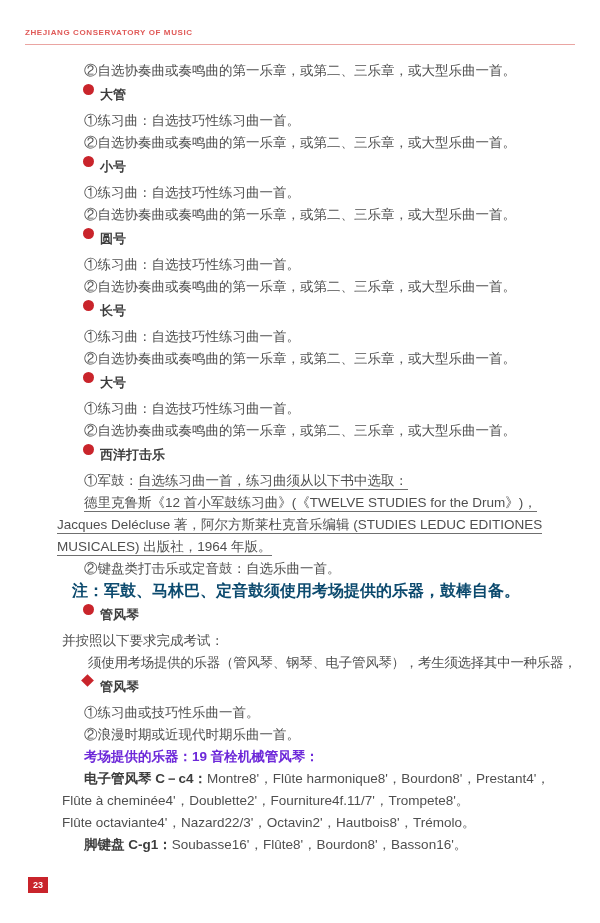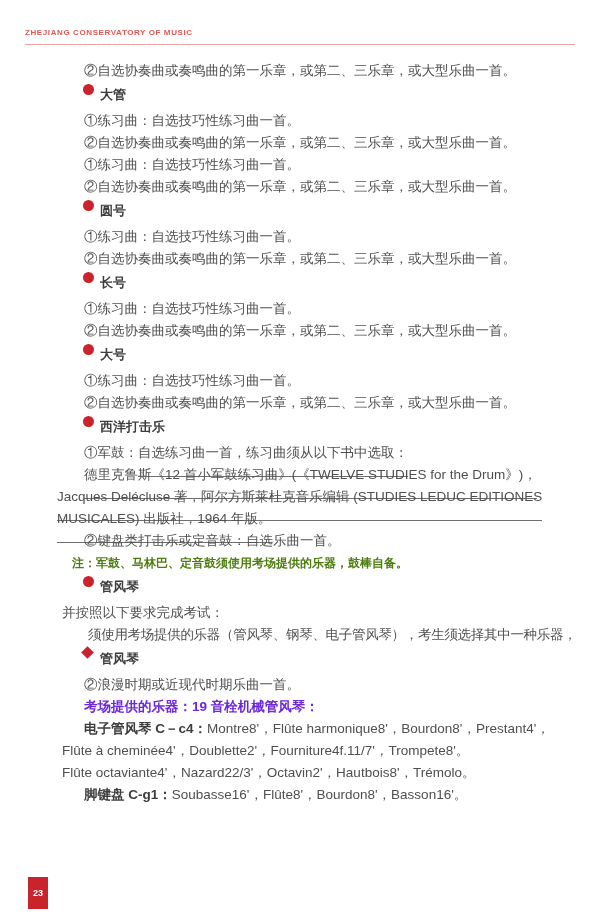--- a/index.html
+++ b/index.html
@@ -23,26 +23,26 @@
   .indent2 { padding-left:26px; }
   .tight { letter-spacing:-0.3px; }
   .hang { margin-left:-5px; }
   .sec {
     display:flex; align-items:flex-start; height:26px; margin-top:2px;
     padding-left:21px; font-size:13px; font-weight:bold; color:#3d3d3d;
     white-space:nowrap;
   }
   .dot { width:11px; height:11px; border-radius:50%; background:#c9242b; margin-right:6px; flex:0 0 auto; }
   .diamond { width:9px; height:9px; transform:rotate(45deg); background:#c9242b; margin-right:8px; flex:0 0 auto; }
-  .ul { border-bottom:1px solid #6f6f6f; padding-bottom:16px; }
-  .note { font-size:12px; font-weight:bold; color:#4d7c0f; line-height:22px; padding-left:10px; white-space:nowrap; }
+  .ul { border-bottom:1px solid #6f6f6f; padding-bottom:1px; }
+  .note { font-size:16px; font-weight:bold; color:#0c4a6e; line-height:22px; padding-left:10px; white-space:nowrap; }
   .bold { font-weight:bold; color:#6d28d9; }
   .lbl { font-weight:bold; color:#3d3d3d; }
   .page-badge {
-    position:absolute; left:28px; top:877px; width:20px; height:32px;
+    position:absolute; left:28px; top:877px; width:20px; height:16px;
     background:#c9242b; color:#ffffff; font-size:9px; font-weight:bold;
     display:flex; align-items:center; justify-content:center;
   }
 </style>
 </head>
 <body>
 
 <div class="page">
 
   <header>
@@ -57,20 +57,24 @@
     <section>
       <h3 class="sec">
         <span class="dot"></span>
         <span>大管</span>
       </h3>
       <p class="line indent">①练习曲：自选技巧性练习曲一首。</p>
       <p class="line indent">②自选协奏曲或奏鸣曲的第一乐章，或第二、三乐章，或大型乐曲一首。</p>
     </section>
 
     <section>
+      <h3 class="sec">
+        <span class="dot"></span>
+        <span>小号</span>
+      </h3>
       <p class="line indent">①练习曲：自选技巧性练习曲一首。</p>
       <p class="line indent">②自选协奏曲或奏鸣曲的第一乐章，或第二、三乐章，或大型乐曲一首。</p>
     </section>
 
     <section>
       <h3 class="sec">
         <span class="dot"></span>
         <span>圆号</span>
       </h3>
       <p class="line indent">①练习曲：自选技巧性练习曲一首。</p>
@@ -112,20 +116,21 @@
       <h3 class="sec">
         <span class="dot"></span>
         <span>管风琴</span>
       </h3>
       <p class="line">并按照以下要求完成考试：</p>
       <p class="line indent2 tight">须使用考场提供的乐器（管风琴、钢琴、电子管风琴），考生须选择其中一种乐器，</p>
       <h4 class="sec">
         <span class="diamond"></span>
         <span>管风琴</span>
       </h4>
+      <p class="line indent">①练习曲或技巧性乐曲一首。</p>
       <p class="line indent">②浪漫时期或近现代时期乐曲一首。</p>
       <p class="line indent bold">考场提供的乐器：19 音栓机械管风琴：</p>
       <p class="line indent"><span class="lbl">电子管风琴 C－c4：</span><span>Montre8'，Flûte harmonique8'，Bourdon8'，Prestant4'，</span></p>
       <p class="line">Flûte à cheminée4'，Doublette2'，Fourniture4f.11/7'，Trompete8'。</p>
       <p class="line">Flûte octaviante4'，Nazard22/3'，Octavin2'，Hautbois8'，Trémolo。</p>
       <p class="line indent"><span class="lbl">脚键盘 C-g1：</span><span>Soubasse16'，Flûte8'，Bourdon8'，Basson16'。</span></p>
     </section>
 
   </main>
 

